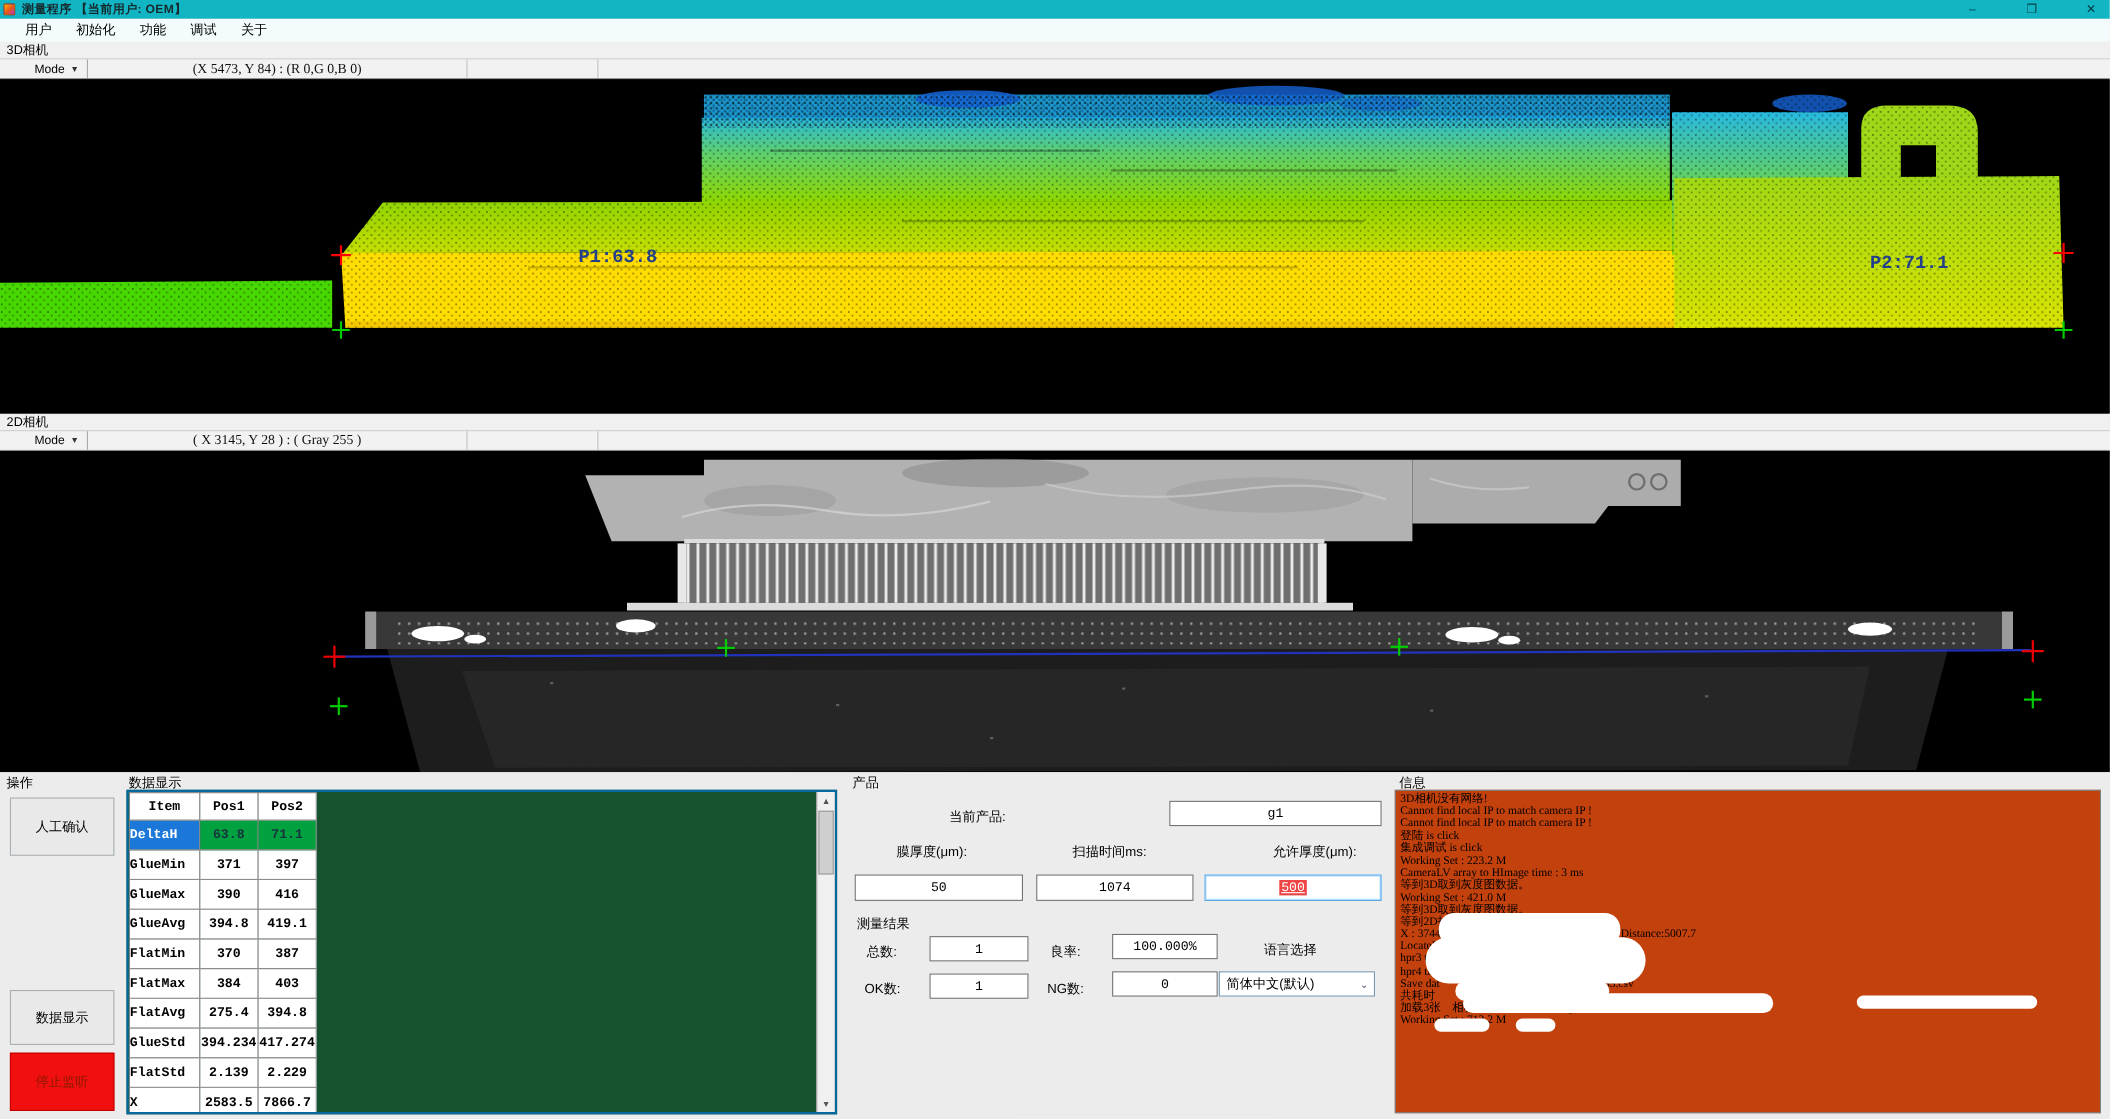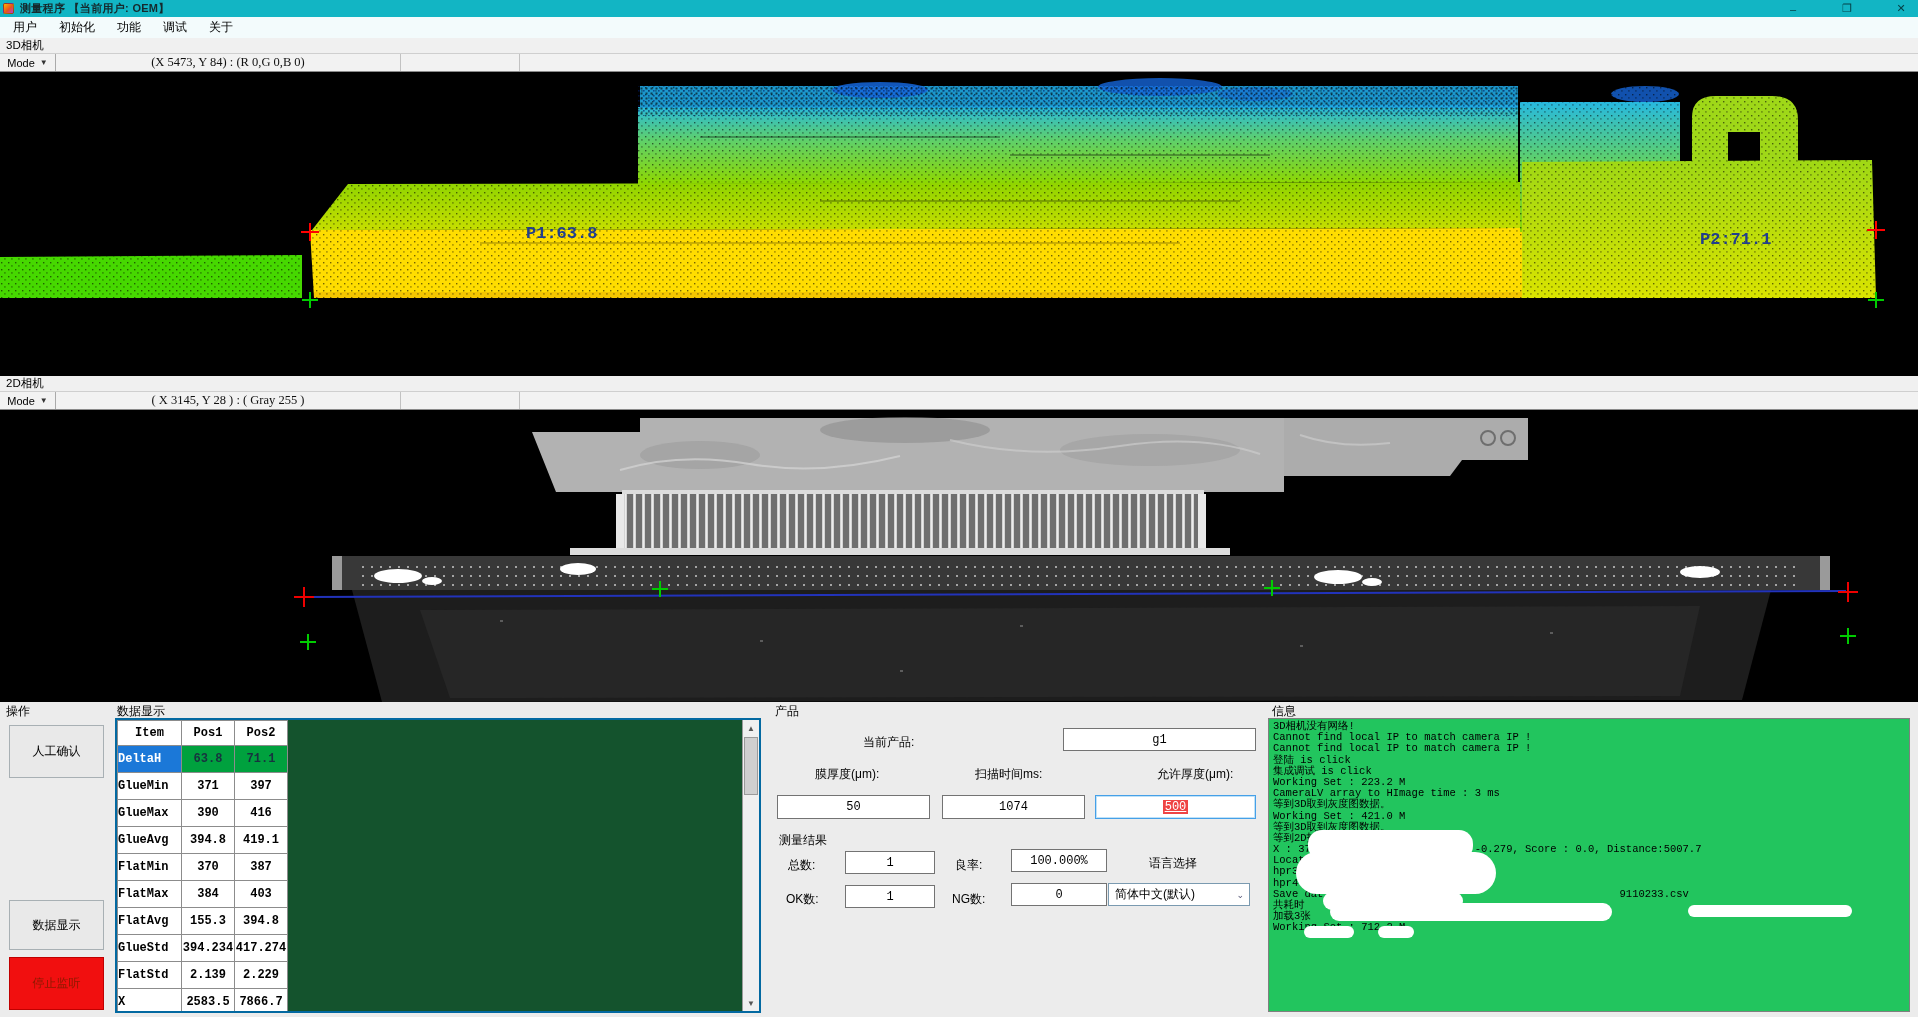--- a/index.html
+++ b/index.html
@@ -9,26 +9,26 @@
     font-family:"Liberation Sans", sans-serif; position:relative; color:#000;
   }
   
   .titlebar { height:17px; background:#12b5c4; display:flex; align-items:center; padding-left:3px; position:relative; }
   .app-icon { width:11px; height:11px; border-radius:2px; margin-right:6px;
     background:linear-gradient(135deg,#ffb300 0%,#e8541a 55%,#b03adf 100%); border:1px solid rgba(0,0,0,.3); }
   .title-text { font-size:11px; color:#152a2d; font-weight:bold; letter-spacing:.3px; }
   .win-controls { position:absolute; right:10px; top:0; height:17px; display:flex; gap:40px; align-items:center; }
   .win-btn { font-size:11px; color:#053e45; width:14px; text-align:center; cursor:default; }
   
-  .menubar { height:21px; background:#f3fbfc; display:flex; align-items:center; padding-left:2px; }
+  .menubar { height:21px; background:#f3fbfc; display:flex; align-items:center; padding-left:12px; }
   .menu-item { font-size:12px; padding:2px 11px; }
   
   .cam-row { height:15px; display:flex; align-items:center; padding-left:6px; font-size:11.5px; background:#f0f0f0; }
   .mode-strip { height:19px; display:flex; background:#f2f2f2; border-top:1px solid #cfcfcf; border-bottom:1px solid #8a8a8a; font-size:11px; align-items:stretch; }
-  .mode-btn { width:56px; display:flex; align-items:center; justify-content:center; gap:5px; border-right:1px solid #aaa; }
+  .mode-btn { width:56px; display:flex; align-items:center; justify-content:center; gap:5px; border-right:1px solid #aaa;margin-left:24px; }
   .mode-arrow { font-size:8px; color:#333; }
   .mode-cell { border-right:1px solid #c2c2c2; display:flex; align-items:center; justify-content:center;
     font-family:"Liberation Serif", serif; font-size:12.5px; color:#111; }
   .cell-a { width:345px; } .cell-b { width:119px; } .cell-c { flex:1; border-right:none; }
   .canvas { position:relative; background:#000; }
   #c3d { height:304px; } #c2d { height:292px; }
   .canvas svg { position:absolute; left:0; top:0; width:100%; height:100%; }
   
   .bottom { position:relative; height:315px; background:#ececec; }
   .caption { position:absolute; font-size:12px; color:#000; }
@@ -57,22 +57,22 @@
     font-family:"Liberation Mono", monospace; font-size:12px; }
   .field-focus { border:1px solid #46a0e8; box-shadow:0 0 0 1px #bfe2f8 inset; }
   .selspan { background:#ef4444; color:#fff; padding:0 2px;text-decoration:underline; }
   .dropdown { position:absolute; background:#fff; border:1px solid #7a9ab0; display:flex; align-items:center;
     font-size:12px; padding-left:6px; }
   .dd-arrow { position:absolute; right:5px; font-size:9px; color:#557; }
   .ok-box { position:absolute; background:#90ee90; display:flex; align-items:center; justify-content:center;
     font-size:46px; font-weight:bold; color:#000; letter-spacing:1px; }
   
   #info-panel { position:absolute; left:1266px; top:0; width:647px; height:313px; }
-  .log { position:absolute; left:2px; top:16px; right:3px; bottom:3px; background:#22c55e; border:1px solid #7f7f7f;
-    padding:2px 4px; font-family:Liberation Mono, monospace; font-size:10.5px; line-height:11.2px;
+  .log { position:absolute; left:2px; top:16px; right:3px; bottom:3px; background:#c2410c; border:1px solid #7f7f7f;
+    padding:2px 4px; font-family:Liberation Serif, serif; font-size:10.5px; line-height:11.2px;
     white-space:pre; overflow:hidden; }
   .log-line { height:11.2px; }
   .redact { position:absolute; background:#fff; }
 </style>
 </head>
 <body>
 
 <div class="titlebar">
   <div class="app-icon"></div>
   <div class="title-text">测量程序 【当前用户: OEM】</div>
@@ -310,21 +310,21 @@
               <td class="val">370</td>
               <td class="val">387</td>
             </tr>
             <tr>
               <td class="item">FlatMax</td>
               <td class="val">384</td>
               <td class="val">403</td>
             </tr>
             <tr>
               <td class="item">FlatAvg</td>
-              <td class="val">155.3</td>
+              <td class="val">275.4</td>
               <td class="val">394.8</td>
             </tr>
             <tr>
               <td class="item">GlueStd</td>
               <td class="val">394.234</td>
               <td class="val">417.274</td>
             </tr>
             <tr>
               <td class="item">FlatStd</td>
               <td class="val">2.139</td>

